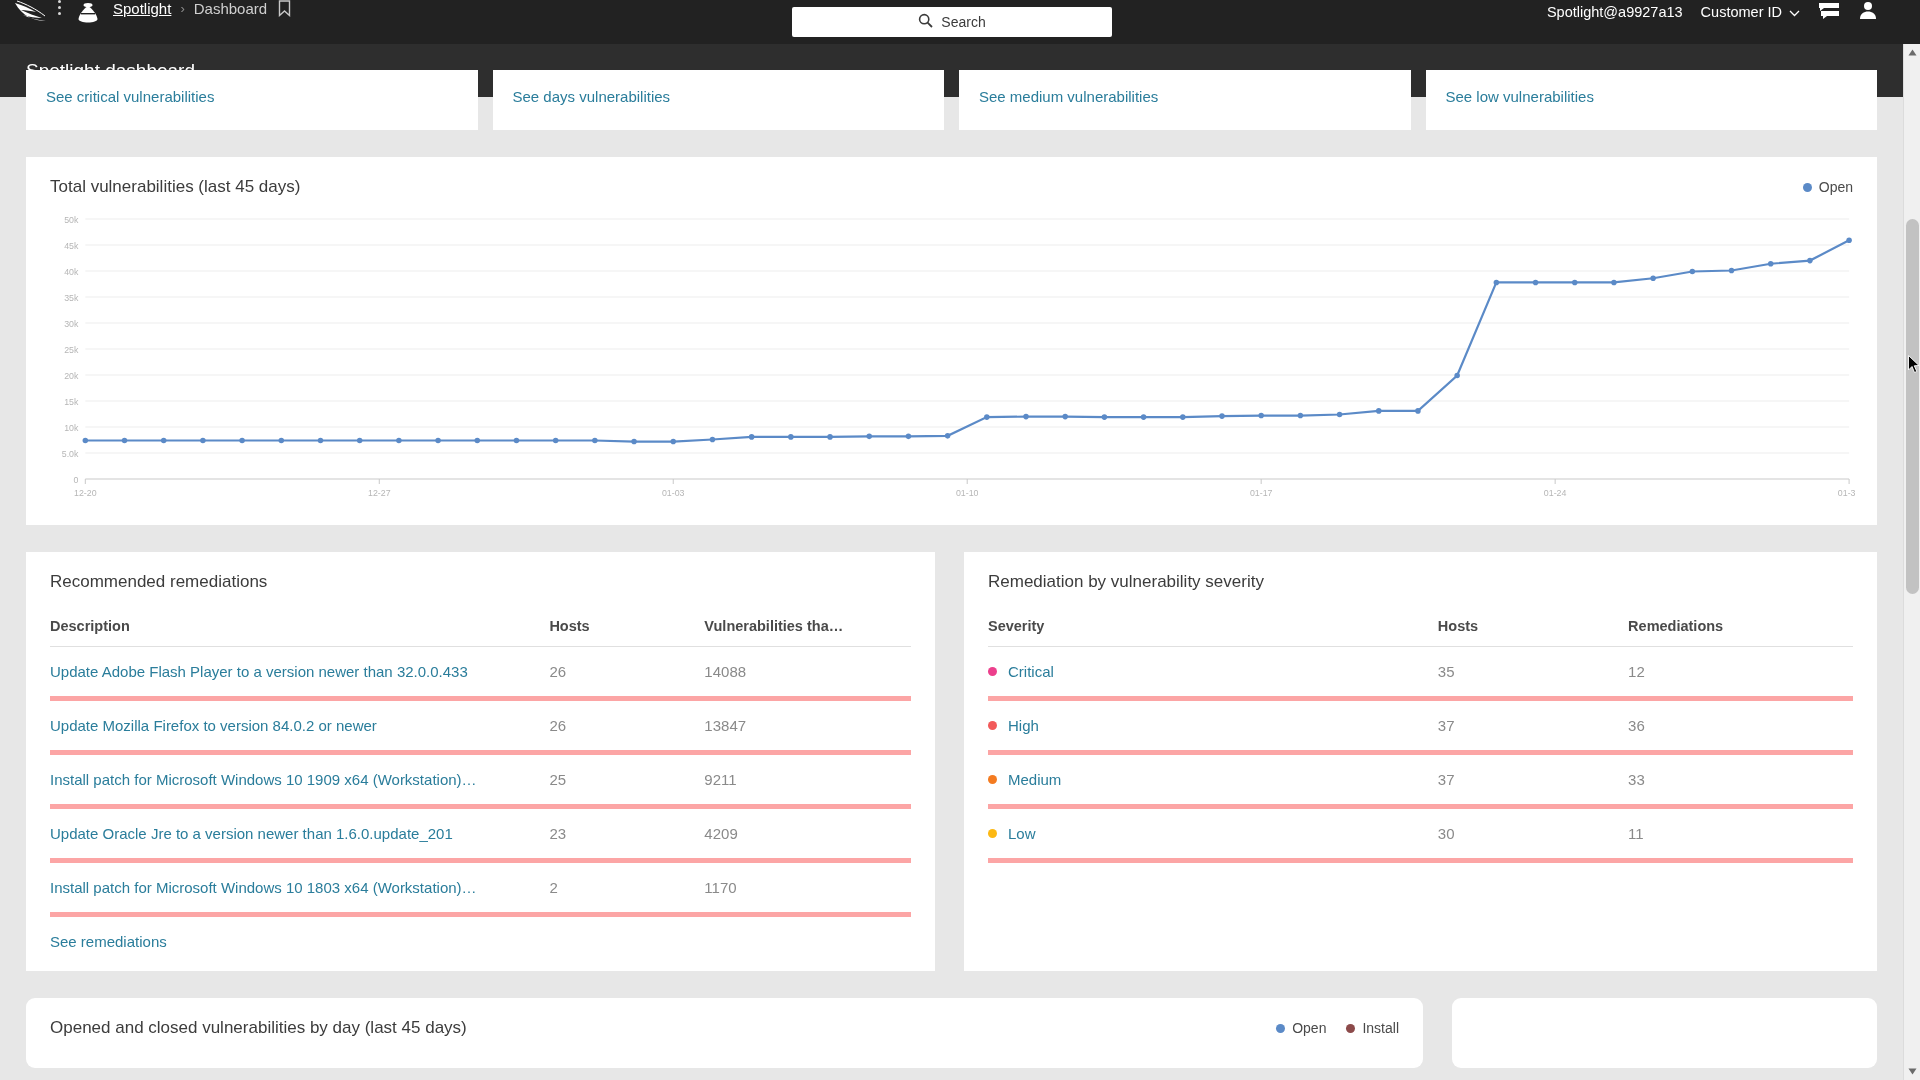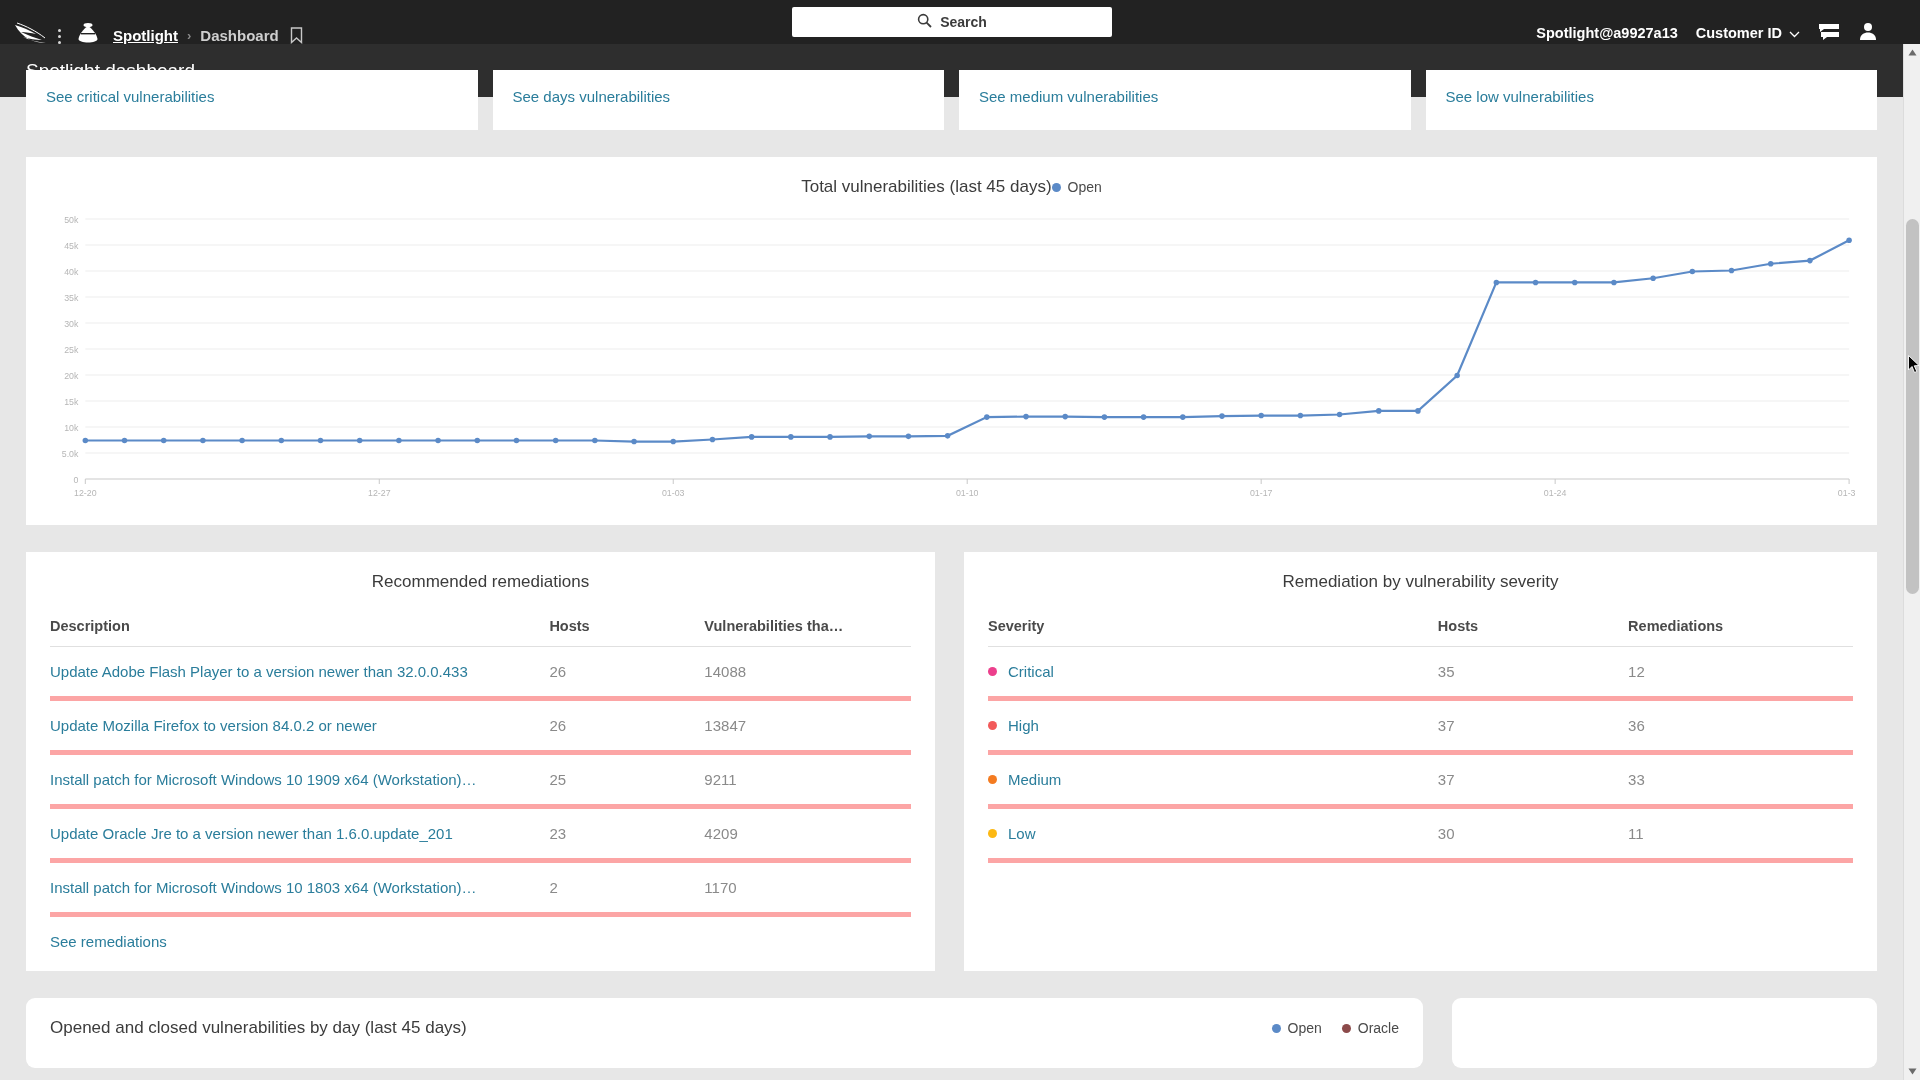--- a/index.html
+++ b/index.html
@@ -6,23 +6,22 @@
   html, body {
     width: 1920px; height: 1080px;
     background: #e7e7e7;
     font-family: "Liberation Sans", sans-serif;
     overflow: hidden;
   }
 
   
   .topnav {
     height: 44px; background: #222222; color: #fff;
-    display: flex; align-items: flex-end; padding: 0 14px;
+    display: flex; align-items: flex-start; padding: 0 14px;
     position: relative;
-    font-weight: bold;
   }
   .logo-wing { width: 34px; height: 22px; display:flex; align-items:center; }
   .dots { display: flex; flex-direction: column; gap: 3px; margin: 0 16px 0 10px; }
   .dots i { width: 3px; height: 3px; background: #d8d8d8; border-radius: 50%; display:block; }
   .cone { margin-right: 14px; display:flex; align-items:center; }
   .crumbs { display: flex; align-items: center; gap: 9px; font-size: 15px; }
   .crumbs a { color: #ffffff; text-decoration: underline; }
   .crumbs .sep { color: #8b8b8b; font-size: 13px; }
   .crumbs .cur { color: #cfcfcf; }
   .bookmark { margin-left: 11px; display:flex; align-items:center; }
@@ -57,21 +56,21 @@
   }
   .minicard {
     flex: 1; background: #fff; height: 60px;
     display: flex; align-items: flex-start; padding: 18px 0 0 20px;
   }
   .link { color: #2a7d9b; font-size: 15px; text-decoration: none; cursor: pointer; }
 
   .panel { background: #fff; margin-top: 27px; }
 
   .panel-head {
-    display:flex; align-items:center; justify-content: center;
+    display:flex; align-items:center; justify-content: space-between;
     padding: 20px 24px 8px 24px;
   }
   .panel-title { font-size: 17px; color: #3c3c3c; font-weight: 400; }
   .legend { display: flex; gap: 20px; align-items: center; }
   .legend-item { display: flex; align-items: center; gap: 7px; font-size: 14px; color: #4a4a4a; }
   .legend-dot { width: 9px; height: 9px; border-radius: 50%; display:block; }
 
   
   .chartwrap { position: relative; height: 320px; padding: 6px 22px 0 22px; }
   .chartsvg { width: 100%; height: 300px; display:block; }
@@ -421,21 +420,21 @@
     <div class="bottompanel bp-left">
       <div class="bp-head">
         <div class="bp-title">Opened and closed vulnerabilities by day (last 45 days)</div>
         <div class="legend">
           <div class="legend-item">
             <span class="legend-dot" id="lg-open2" style="background: rgb(91, 138, 199);"></span>
             <span>Open</span>
           </div>
           <div class="legend-item">
             <span class="legend-dot" id="lg-closed" style="background: rgb(140, 74, 74);"></span>
-            <span>Oracle</span>
+            <span>Install</span>
           </div>
         </div>
       </div>
     </div>
     <div class="bottompanel bp-right"></div>
   </div>
 </div>
 
 <div class="scrollbar">
   <div class="sb-up">

